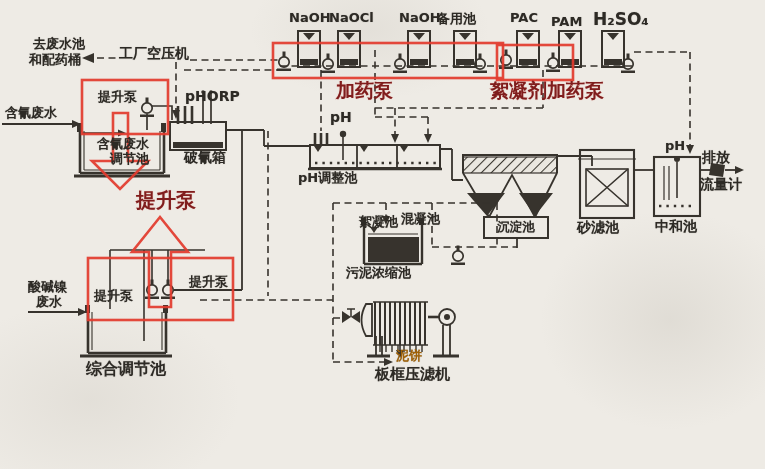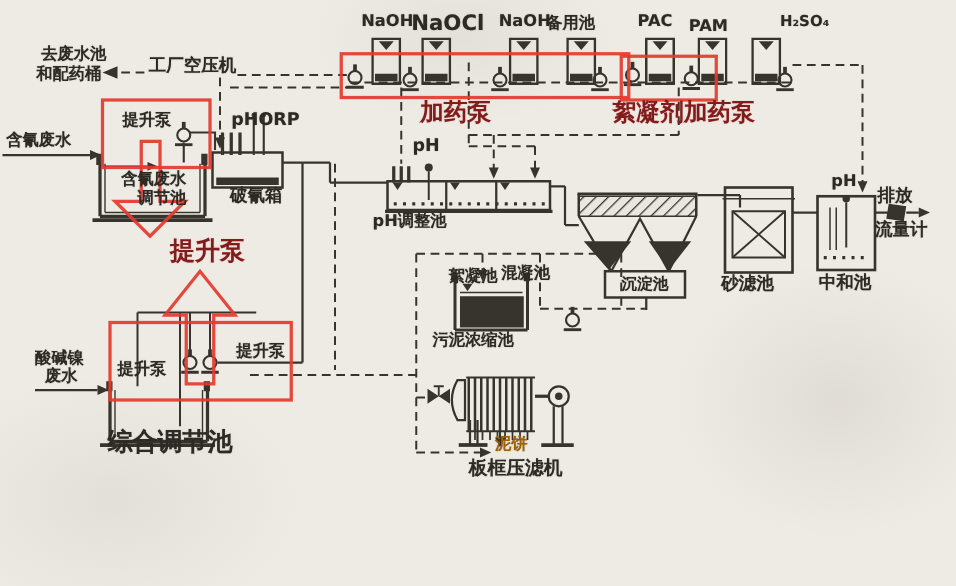--- a/index.html
+++ b/index.html
@@ -237,26 +237,26 @@
     </g>
     <path d="M113,113 L113,161 L92,161 L120,189 L148,161 L128,161 L128,113 Z" class="redln"></path>
     <path d="M149,307 L149,252 L132,252 L160,217 L188,252 L171,252 L171,307 Z" class="redln"></path>
   </svg>
 
   <div class="lbl" style="left:33px;top:37px;font-size:13px;">去废水池</div>
   <div class="lbl" style="left:29px;top:53px;font-size:13px;">和配药桶</div>
   <div class="lbl" style="left:119px;top:46px;font-size:14px;">工厂空压机</div>
 
   <div class="lbl" style="left:289px;top:11px;font-size:13px;">NaOH</div>
-  <div class="lbl" style="left:329px;top:11px;font-size:17px;">NaOCl</div>
+  <div class="lbl" style="left:329px;top:11px;font-size:13px;">NaOCl</div>
   <div class="lbl" style="left:399px;top:11px;font-size:13px;">NaOH</div>
   <div class="lbl" style="left:437px;top:12px;font-size:13px;">备用池</div>
   <div class="lbl" style="left:510px;top:11px;font-size:13px;">PAC</div>
   <div class="lbl" style="left:551px;top:15px;font-size:13px;">PAM</div>
-  <div class="lbl" style="left:593px;top:11px;font-size:12px;margin-left:31px;">H₂SO₄</div>
+  <div class="lbl" style="left:593px;top:11px;font-size:17px;">H₂SO₄</div>
 
   <div class="lbl red" style="left:336px;top:81px;font-size:19px;">加药泵</div>
   <div class="lbl red" style="left:490px;top:81px;font-size:19px;">絮凝剂加药泵</div>
   <div class="lbl red" style="left:136px;top:190px;font-size:20px;">提升泵</div>
 
   <div class="lbl" style="left:185px;top:89px;font-size:14px;">pHORP</div>
   <div class="lbl" style="left:98px;top:90px;font-size:13px;">提升泵</div>
   <div class="lbl" style="left:5px;top:106px;font-size:13px;">含氰废水</div>
   <div class="lbl" style="left:97px;top:137px;font-size:13px;">含氰废水</div>
   <div class="lbl" style="left:110px;top:152px;font-size:13px;">调节池</div>
@@ -271,19 +271,19 @@
   <div class="lbl" style="left:577px;top:220px;font-size:14px;">砂滤池</div>
   <div class="lbl" style="left:655px;top:219px;font-size:14px;">中和池</div>
   <div class="lbl" style="left:665px;top:139px;font-size:13px;">pH</div>
   <div class="lbl" style="left:702px;top:150px;font-size:14px;">排放</div>
   <div class="lbl" style="left:700px;top:177px;font-size:14px;">流量计</div>
 
   <div class="lbl" style="left:28px;top:280px;font-size:13px;">酸碱镍</div>
   <div class="lbl" style="left:36px;top:295px;font-size:13px;">废水</div>
   <div class="lbl" style="left:94px;top:289px;font-size:13px;">提升泵</div>
   <div class="lbl" style="left:189px;top:275px;font-size:13px;">提升泵</div>
-  <div class="lbl" style="left:86px;top:343px;font-size:20px;">综合调节池</div>
+  <div class="lbl" style="left:86px;top:361px;font-size:16px;">综合调节池</div>
 
   <div class="lbl" style="left:346px;top:266px;font-size:13px;">污泥浓缩池</div>
   <div class="lbl green" style="left:396px;top:349px;font-size:13px;">泥饼</div>
   <div class="lbl" style="left:375px;top:367px;font-size:15px;">板框压滤机</div>
 
 </div>
 
 </body></html>

